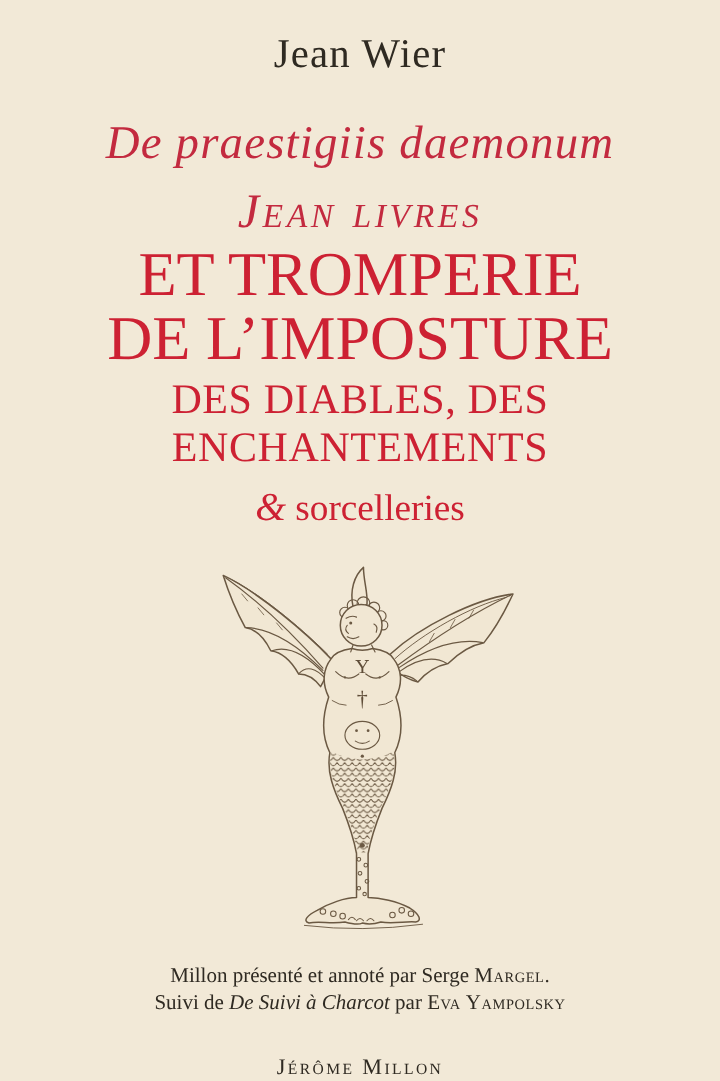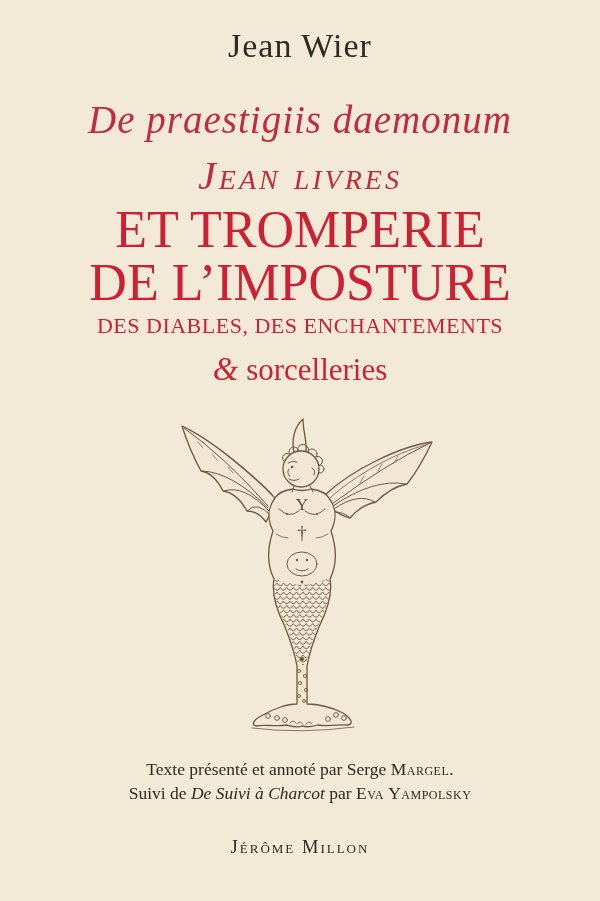--- a/index.html
+++ b/index.html
@@ -46,21 +46,21 @@
   .main-title{
     margin-top:4px;
     font-size:52px;
     line-height:1.02;
     color:var(--red-bright);
     letter-spacing:0px;
     font-weight:normal;
   }
   .subtitle{
     margin-top:4px;
-    font-size:22px;
+    font-size:35px;
     color:var(--red-bright);
     letter-spacing:0.5px;
   }
   .subtitle2{
     font-size:31px;
     color:var(--red-bright);
     margin-top:12px;
   }
   .subtitle2 .amp{
     font-style:italic;
@@ -197,19 +197,19 @@
       </g>
       <path d="M130,311 q3,-4 6,0 M137,312 q3,-4 6,0 M146,312 q3,-4 6,0" stroke-width="0.9"></path>
       <path d="M92,316 Q142,322 194,315" stroke-width="0.8"></path>
     </g>
 
     <text x="142" y="98" text-anchor="middle" font-size="17" fill="#5f4d38" font-family="Liberation Serif, DejaVu Serif, serif">Y</text>
     <text x="142" y="127" text-anchor="middle" font-size="19" fill="#5f4d38" font-family="Liberation Serif, DejaVu Serif, serif">†</text>
   </svg>
 
   <div class="credits">
-    <div><span>Texte présenté et annoté par Serge </span><span class="sc">Margel</span><span>.</span></div>
+    <div><span>Millon présenté et annoté par Serge </span><span class="sc">Margel</span><span>.</span></div>
     <div><span>Suivi de </span><span class="it">De Suivi à Charcot</span><span> par </span><span class="sc">Eva Yampolsky</span></div>
   </div>
 
   <div class="publisher">Jérôme Millon</div>
 
 </div>
 
 </body></html>

